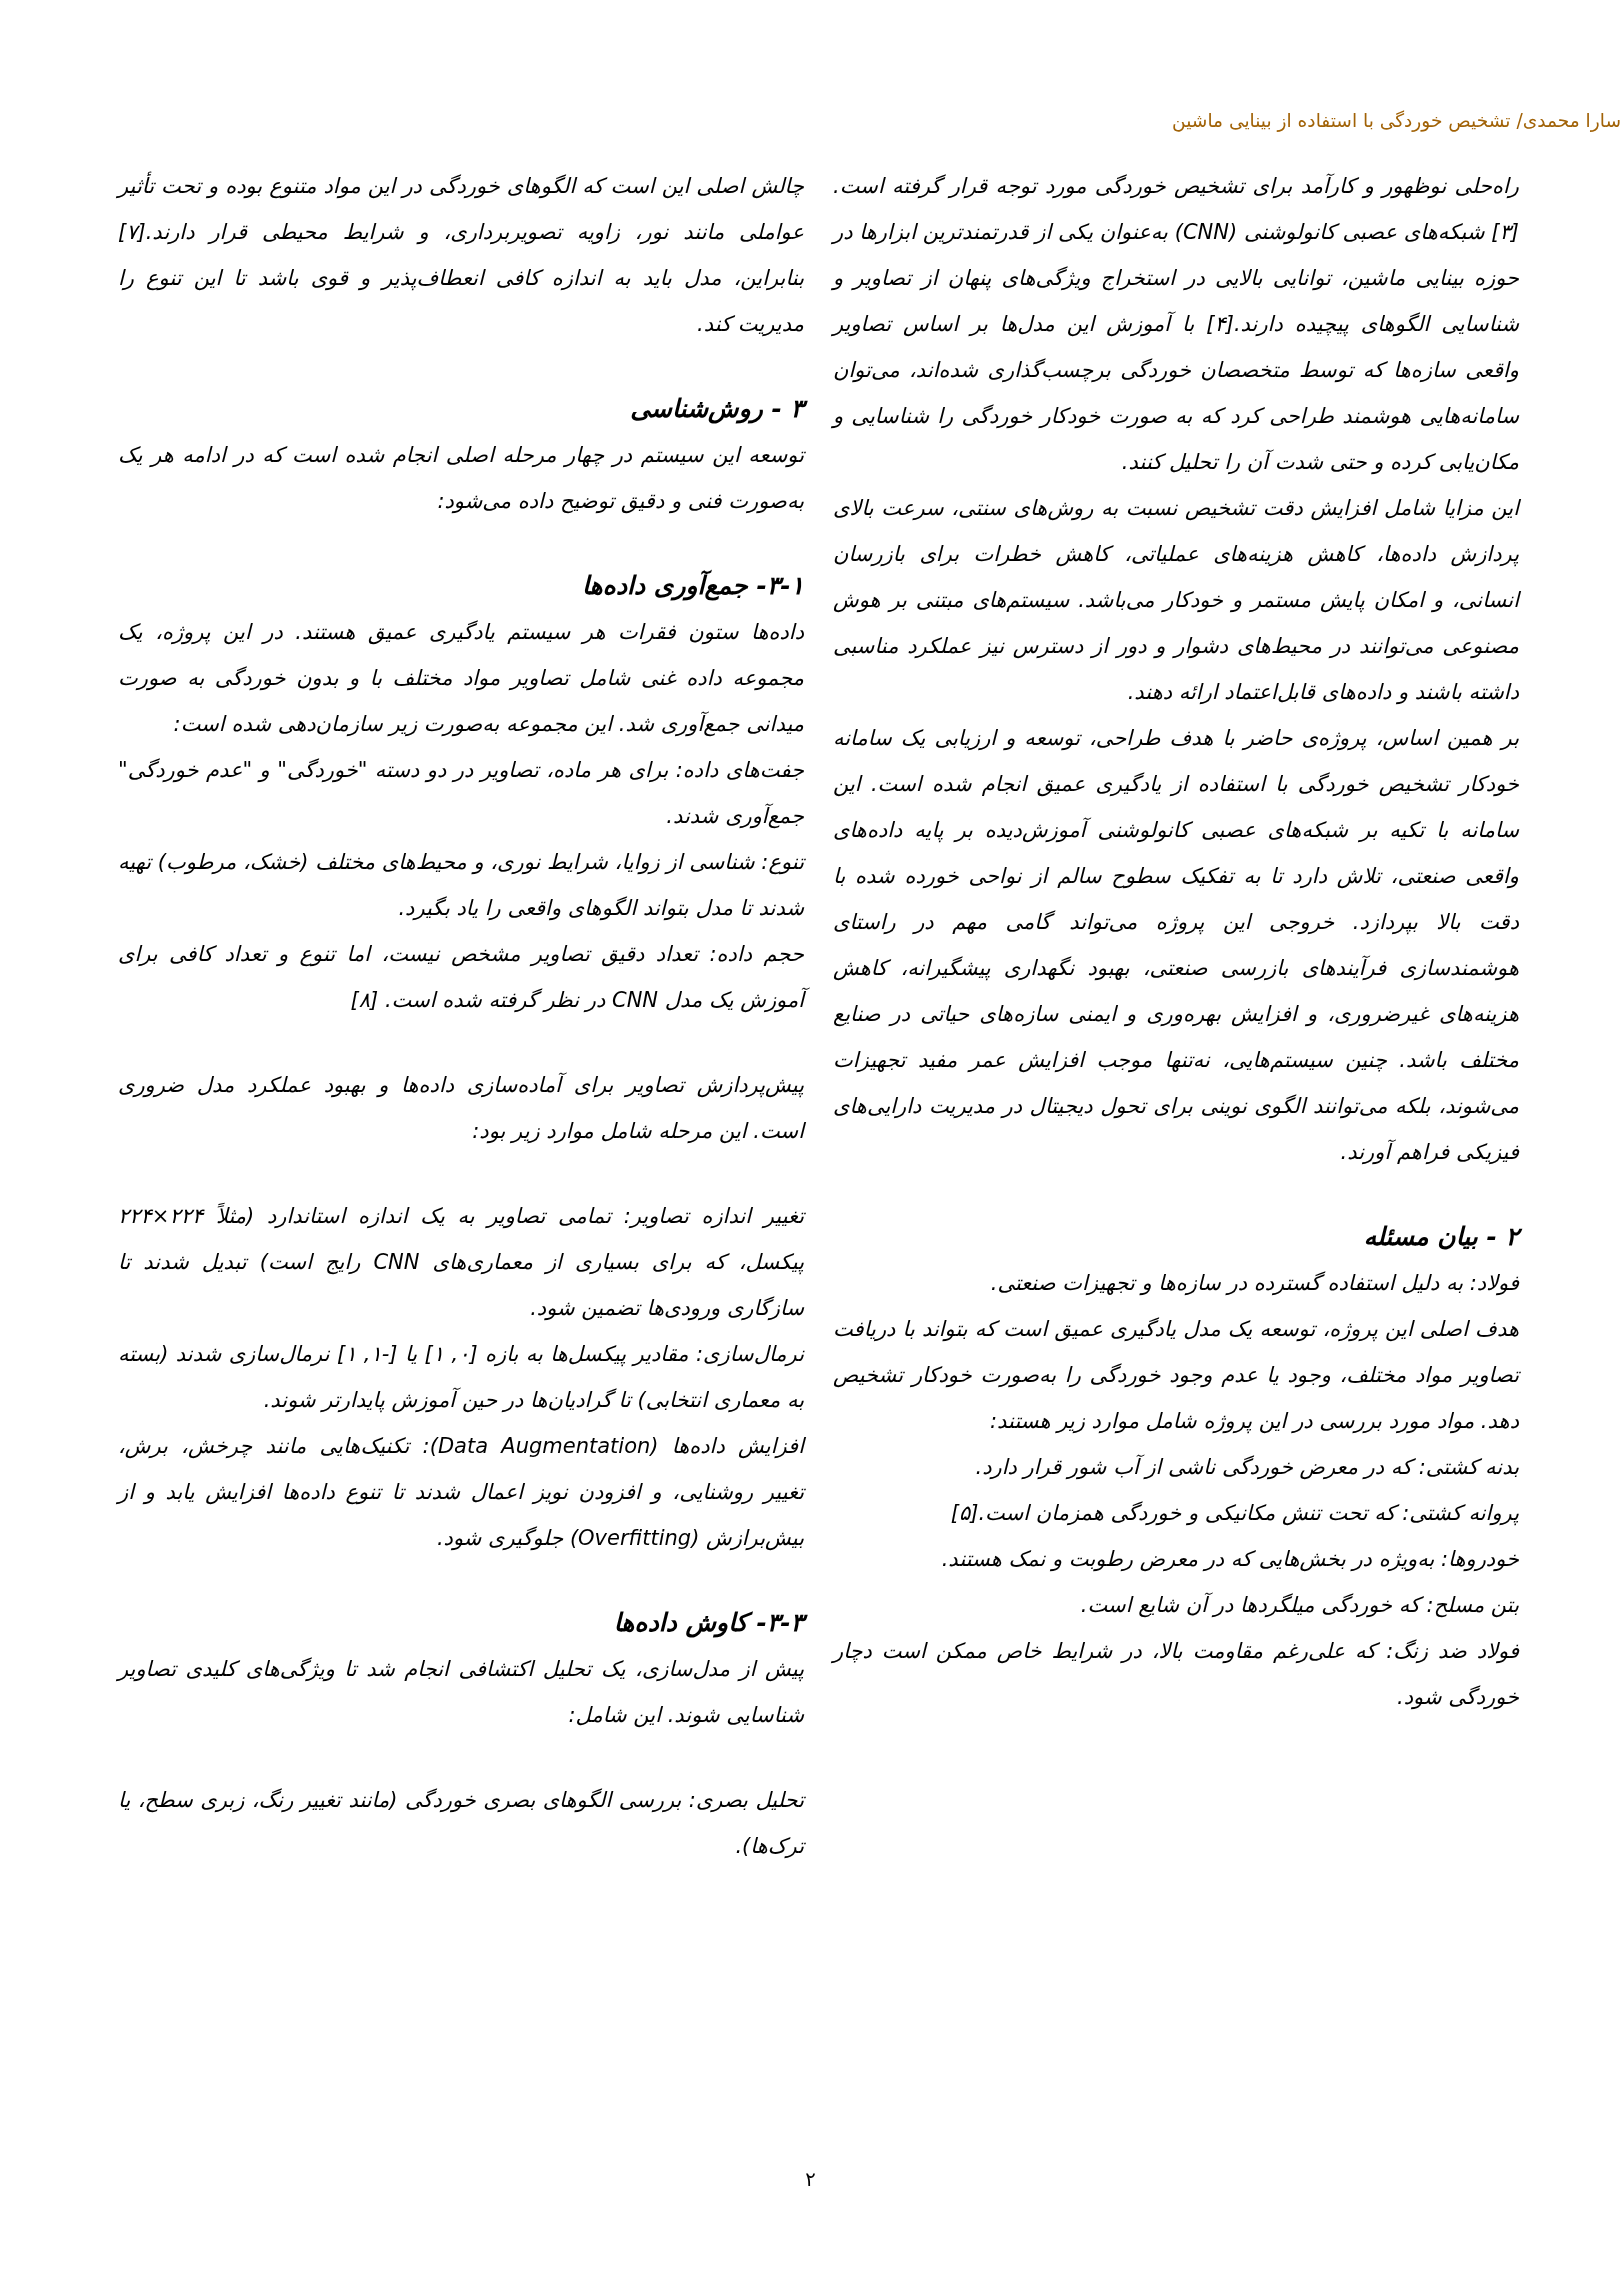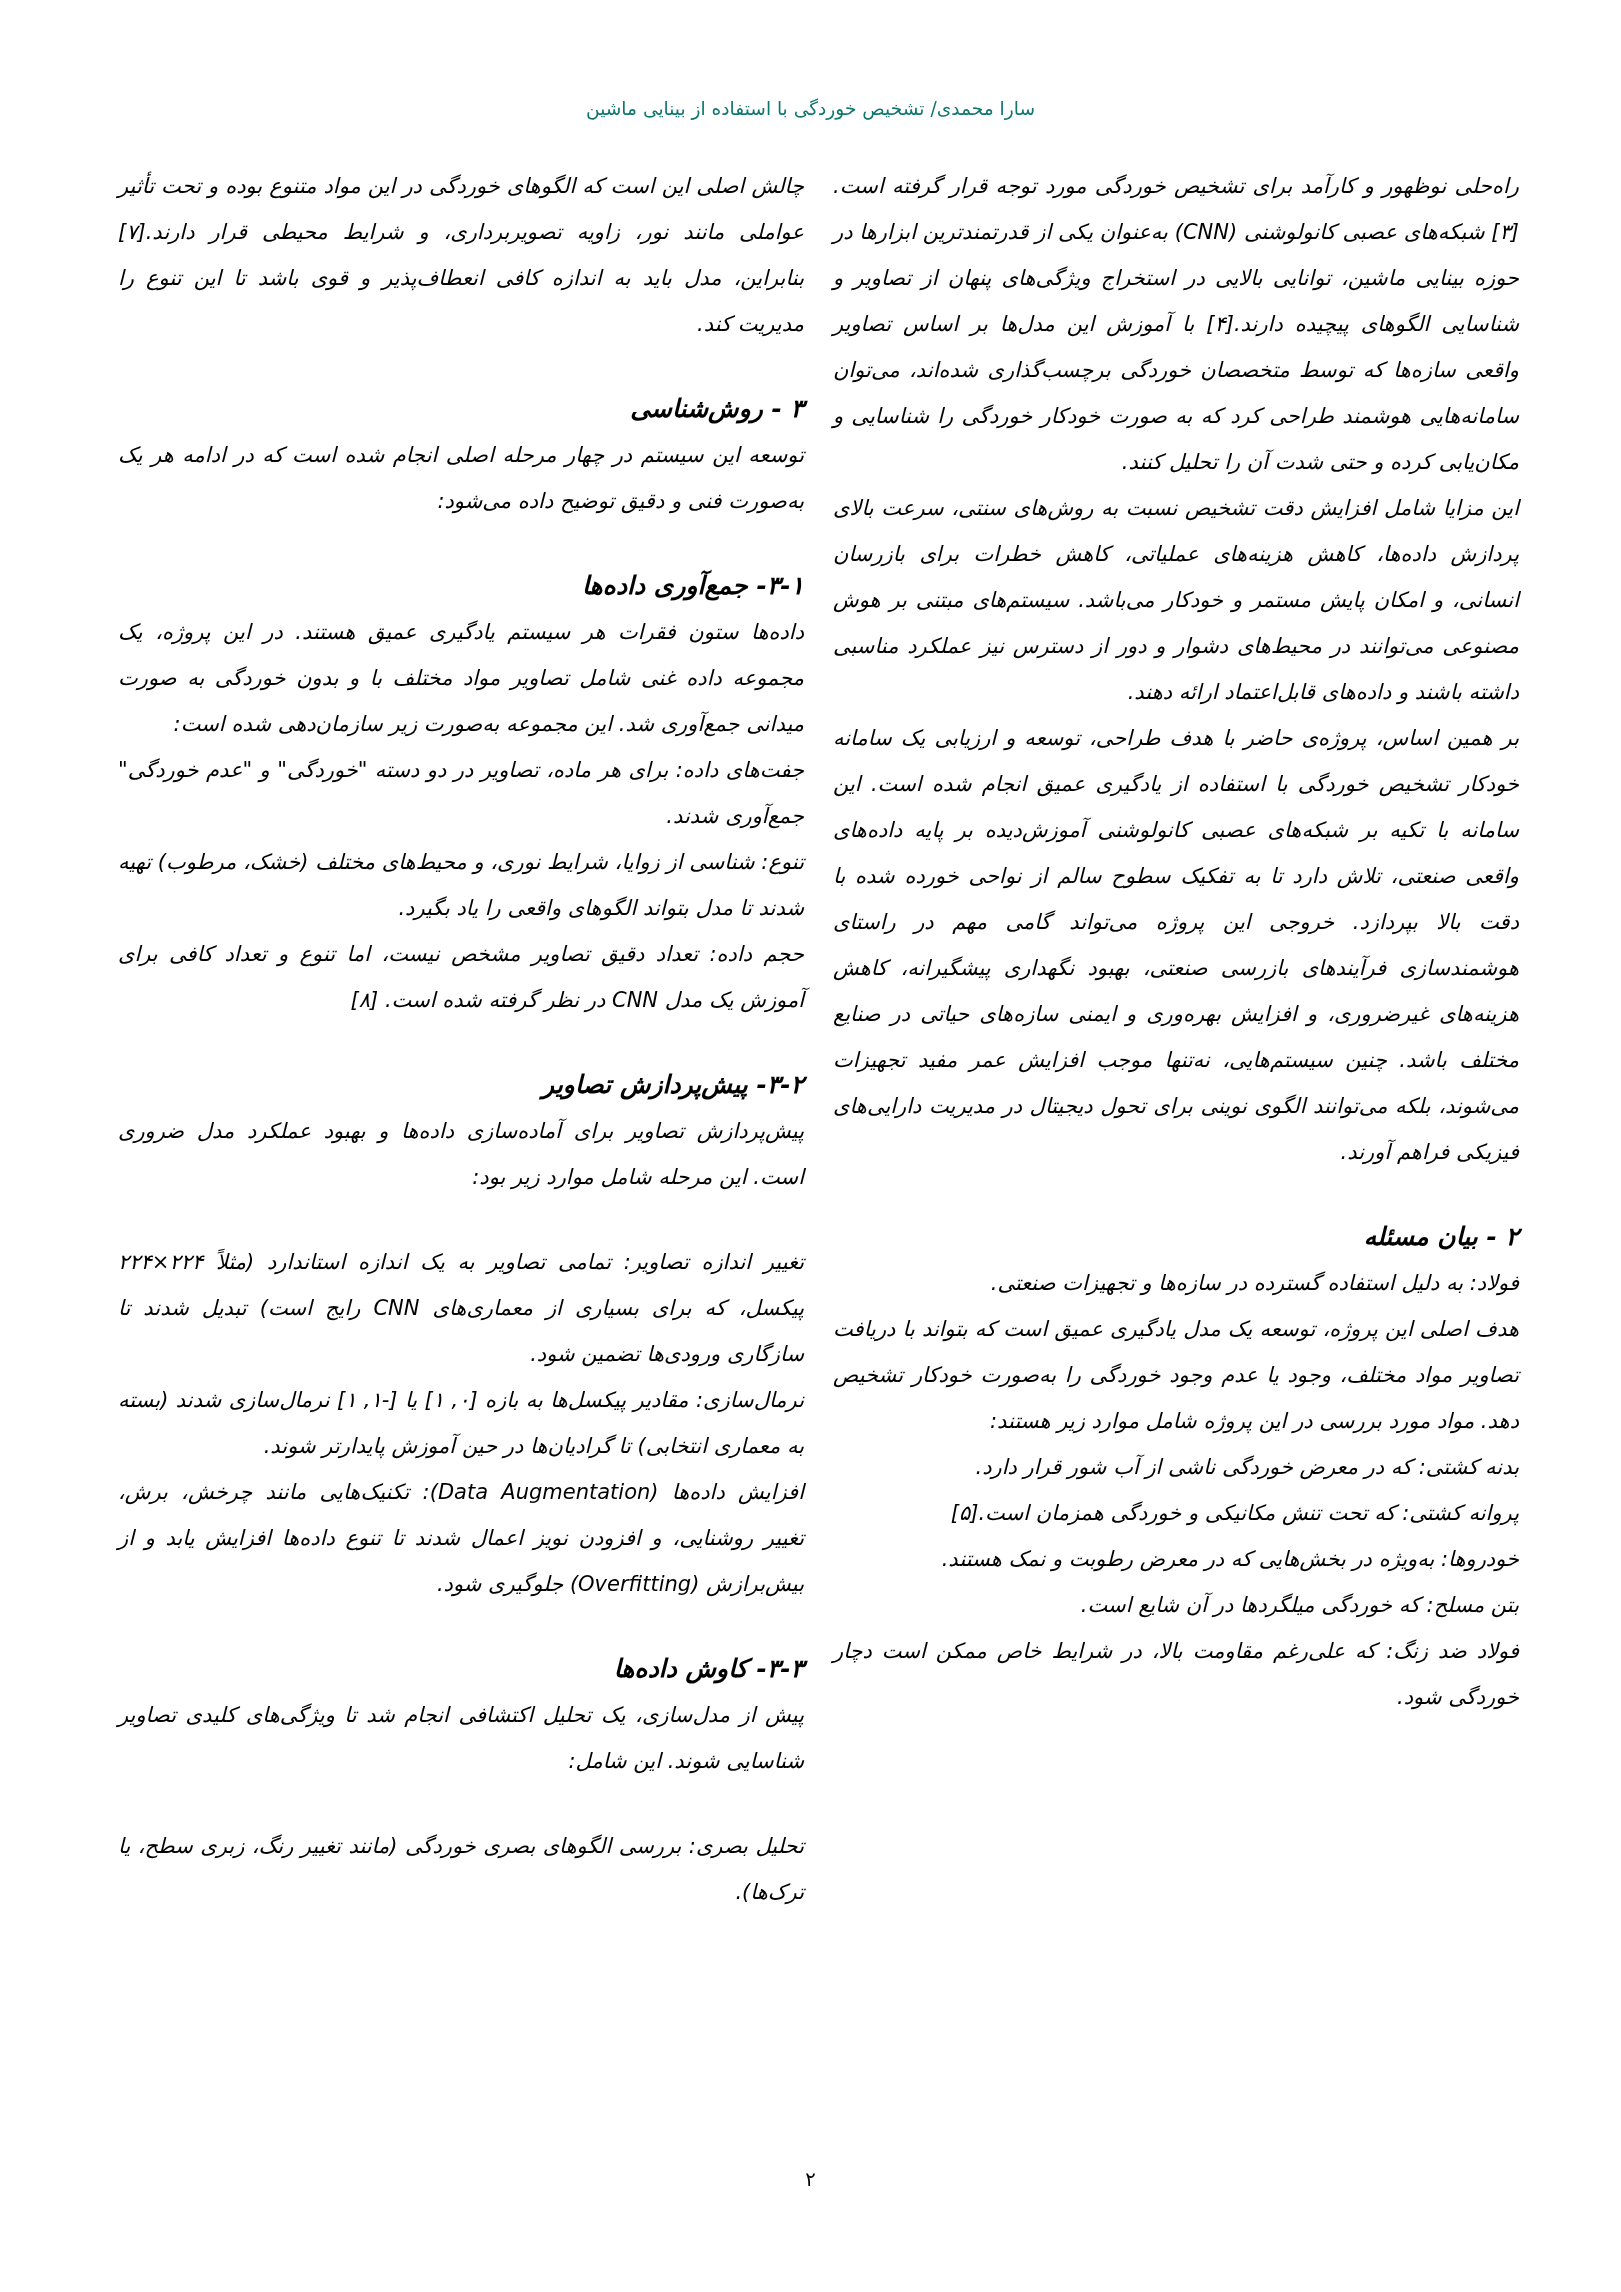--- a/index.html
+++ b/index.html
@@ -1,19 +1,19 @@
 <!DOCTYPE html>
 <html><head>
 <meta charset="utf-8">
 <style>
   html, body { margin: 0; padding: 0; background: #ffffff; }
   body { width: 1621px; height: 2293px; position: relative; overflow: hidden; color: #000; }
   .running-header {
-    position: absolute; top: 98px; left: 0; width: 1621px; text-align: center;
-    font-family: "DejaVu Sans", sans-serif; font-size: 18.6px; color: #0f766e;
+    position: absolute; top: 110px; left: 0; width: 1621px; text-align: right;
+    font-family: "DejaVu Sans", sans-serif; font-size: 18.6px; color: #a16207;
     direction: rtl;
   }
   .col {
     position: absolute; top: 163px; width: 686px; direction: rtl; text-align: justify;
     font-family: "DejaVu Sans", sans-serif; font-size: 21px; line-height: 46px; font-style: italic;
   }
   .col-right { left: 833px; }
   .col-left { left: 118px; }
   .col p { margin: 0; }
   .col h2, .col h3 {
@@ -51,21 +51,20 @@
   <div class="gap-lg"></div>
   <h2>۳ - روش‌شناسی</h2>
   <p>توسعه این سیستم در چهار مرحله اصلی انجام شده است که در ادامه هر یک به‌صورت فنی و دقیق توضیح داده می‌شود:</p>
   <div class="gap-lg"></div>
   <h3>۳-۱- جمع‌آوری داده‌ها</h3>
   <p>داده‌ها ستون فقرات هر سیستم یادگیری عمیق هستند. در این پروژه، یک مجموعه داده غنی شامل تصاویر مواد مختلف با و بدون خوردگی به صورت میدانی جمع‌آوری شد. این مجموعه به‌صورت زیر سازمان‌دهی شده است:</p>
   <p>جفت‌های داده: برای هر ماده، تصاویر در دو دسته "خوردگی" و "عدم خوردگی" جمع‌آوری شدند.</p>
   <p>تنوع: شناسی از زوایا، شرایط نوری، و محیط‌های مختلف (خشک، مرطوب) تهیه شدند تا مدل بتواند الگوهای واقعی را یاد بگیرد.</p>
   <p>حجم داده: تعداد دقیق تصاویر مشخص نیست، اما تنوع و تعداد کافی برای آموزش یک مدل CNN در نظر گرفته شده است. [۸]</p>
   <div class="gap-lg"></div>
-  <h3>۳-۲- پیش‌پردازش تصاویر</h3>
   <p>پیش‌پردازش تصاویر برای آماده‌سازی داده‌ها و بهبود عملکرد مدل ضروری است. این مرحله شامل موارد زیر بود:</p>
   <div class="gap-lg"></div>
   <p>تغییر اندازه تصاویر: تمامی تصاویر به یک اندازه استاندارد (مثلاً ۲۲۴×۲۲۴ پیکسل، که برای بسیاری از معماری‌های CNN رایج است) تبدیل شدند تا سازگاری ورودی‌ها تضمین شود.</p>
   <p>نرمال‌سازی: مقادیر پیکسل‌ها به بازه [۰, ۱] یا [-۱, ۱] نرمال‌سازی شدند (بسته به معماری انتخابی) تا گرادیان‌ها در حین آموزش پایدارتر شوند.</p>
   <p>افزایش داده‌ها (Data Augmentation): تکنیک‌هایی مانند چرخش، برش، تغییر روشنایی، و افزودن نویز اعمال شدند تا تنوع داده‌ها افزایش یابد و از بیش‌برازش (Overfitting) جلوگیری شود.</p>
   <div class="gap-lg"></div>
   <h3>۳-۳- کاوش داده‌ها</h3>
   <p>پیش از مدل‌سازی، یک تحلیل اکتشافی انجام شد تا ویژگی‌های کلیدی تصاویر شناسایی شوند. این شامل:</p>
   <div class="gap-lg"></div>
   <p>تحلیل بصری: بررسی الگوهای بصری خوردگی (مانند تغییر رنگ، زبری سطح، یا ترک‌ها).</p>

